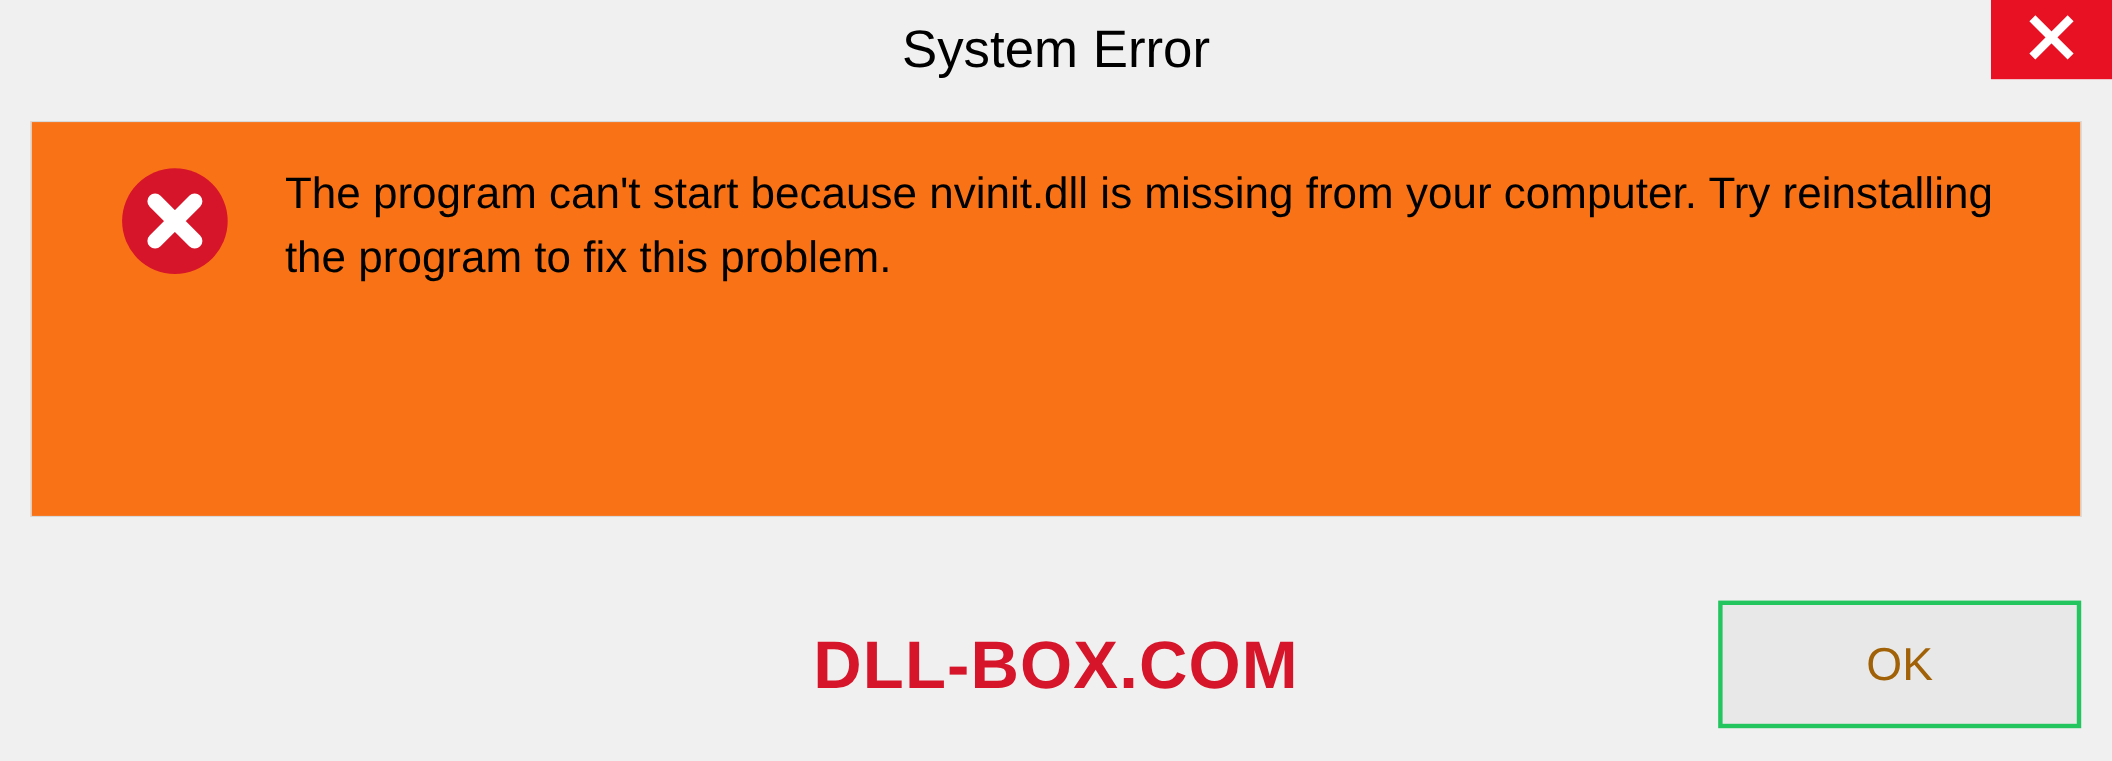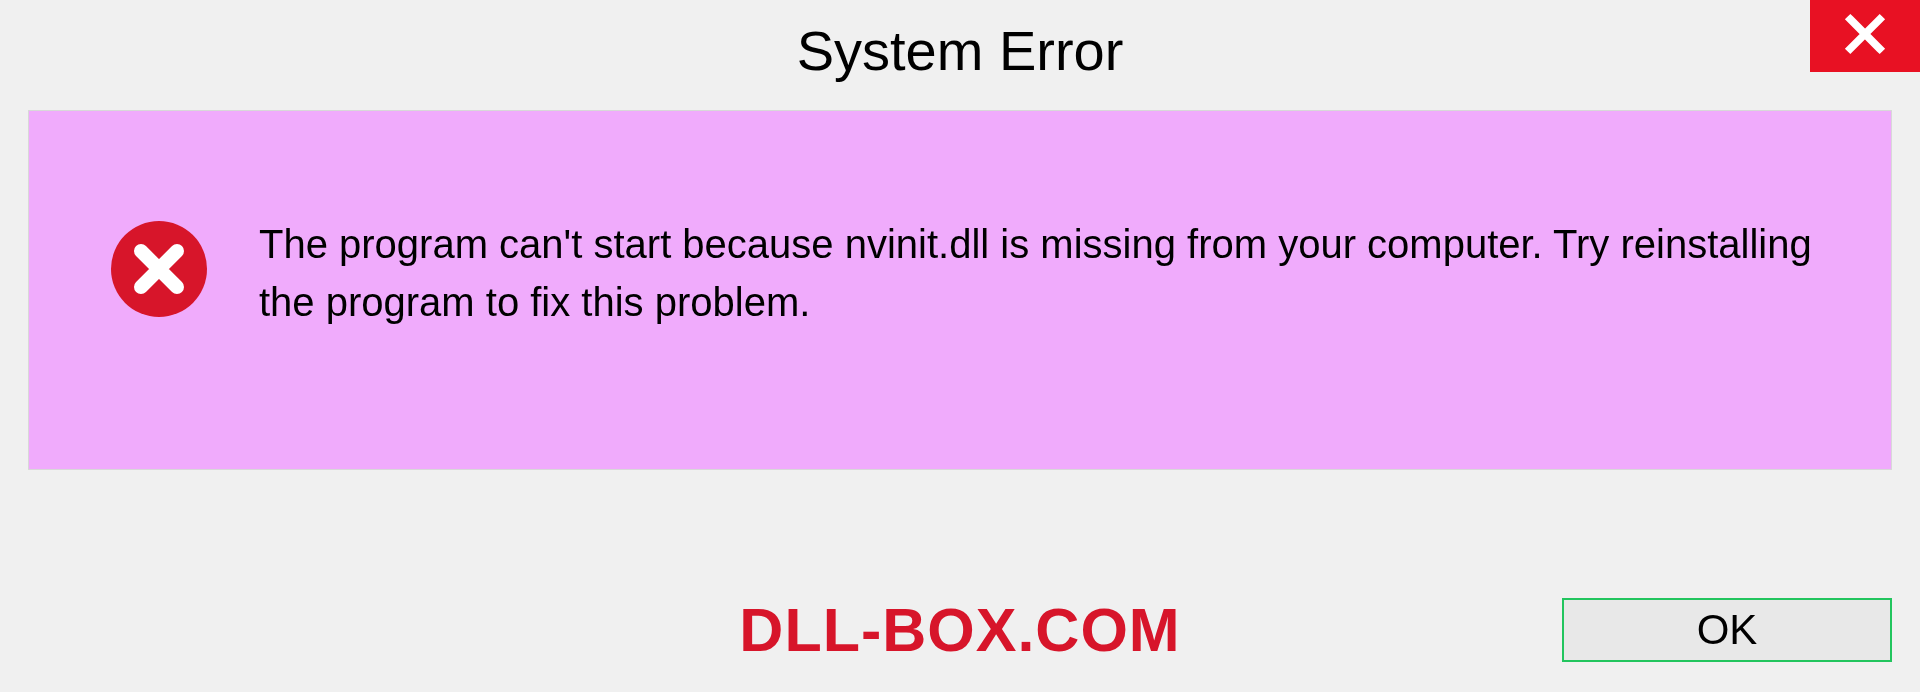--- a/index.html
+++ b/index.html
@@ -18,21 +18,21 @@
     .titlebar {
       width: 100%;
       height: 100px;
       display: flex;
       align-items: flex-start;
       justify-content: center;
       position: relative;
       padding-top: 18px;
     }
     .title {
-      font-size: 56px;
+      font-size: 48px;
       font-weight: 400;
       color: #000;
     }
     .close-btn {
       position: absolute;
       top: 0;
       right: 0;
       width: 110px;
       height: 72px;
       background: #e81123;
@@ -40,26 +40,26 @@
       align-items: center;
       justify-content: center;
       cursor: pointer;
     }
     .close-btn svg {
       width: 44px;
       height: 44px;
     }
     .content-panel {
       margin: 10px 28px 0 28px;
-      background: #f0abfc;
+      background: #f97316;
       border: 1px solid #d8d8d8;
       height: 360px;
       display: flex;
       align-items: flex-start;
-      padding: 104px 60px 40px 80px;
+      padding: 36px 60px 40px 80px;
     }
     .error-icon {
       flex-shrink: 0;
       width: 100px;
       height: 100px;
       margin-right: 50px;
       margin-top: 4px;
     }
     .message {
       font-size: 40px;
@@ -81,25 +81,25 @@
       left: 50%;
       transform: translateX(-50%);
       font-size: 61px;
       font-weight: 800;
       color: #d7152a;
       letter-spacing: 1px;
       font-family: Arial, sans-serif;
     }
     .ok-btn {
       width: 330px;
-      height: 64px;
+      height: 116px;
       background: #e8e8e8;
-      border: 2px solid #22c55e;
+      border: 4px solid #22c55e;
       font-size: 42px;
-      color: #000000;
+      color: #a16207;
       display: flex;
       align-items: center;
       justify-content: center;
       cursor: pointer;
       font-family: "Segoe UI", Tahoma, Arial, sans-serif;
     }
   </style>
 </head>
 <body>
 

